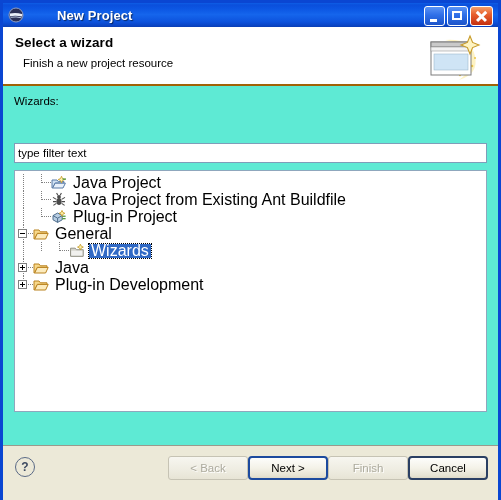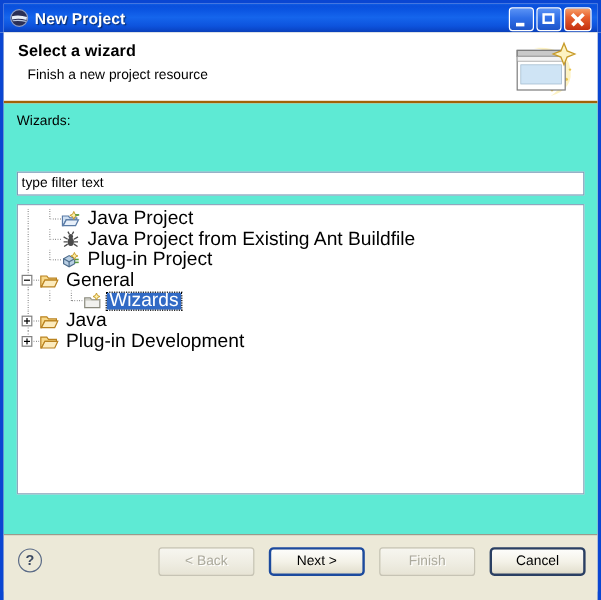--- a/index.html
+++ b/index.html
@@ -31,20 +31,21 @@
     background: linear-gradient(to bottom,
         #0e5ee6 0%, #0a4fdc 8%, #0b55e2 22%,
         #1565ec 48%, #0d53dd 78%, #0a46c8 92%, #0b3fb4 100%);
     display: flex;
     align-items: center;
     padding-left: 5px;
     box-sizing: border-box;
     border-left: 3px solid #0a46d2;
     border-right: 3px solid #0a46d2;
     border-top: 3px solid #0a46d2;
+    gap: 28px;
   }
   .eclipse-icon {
     width: 16px; height: 16px;
     position: relative;
     flex: 0 0 auto;
     margin-right: 5px;
   }
   .title-text {
     color: #ffffff;
     font-size: 13px;
@@ -256,21 +257,21 @@
     display: flex;
     align-items: center;
     justify-content: center;
     background: #ece9d8;
     cursor: default;
   }
   .btnrow {
     position: absolute;
     right: 10px; top: 10px;
     display: flex;
-    gap: 12px;
+    gap: 0;
   }
   .btn {
     width: 80px;
     height: 24px;
     font-family: "Liberation Sans", sans-serif;
     font-size: 11.5px;
     color: #000000;
     background: linear-gradient(to bottom, #fdfdfb 0%, #f4f2e8 50%, #e6e3d3 88%, #ded9c6 100%);
     border: 1px solid #7d7a69;
     border-radius: 3px;

